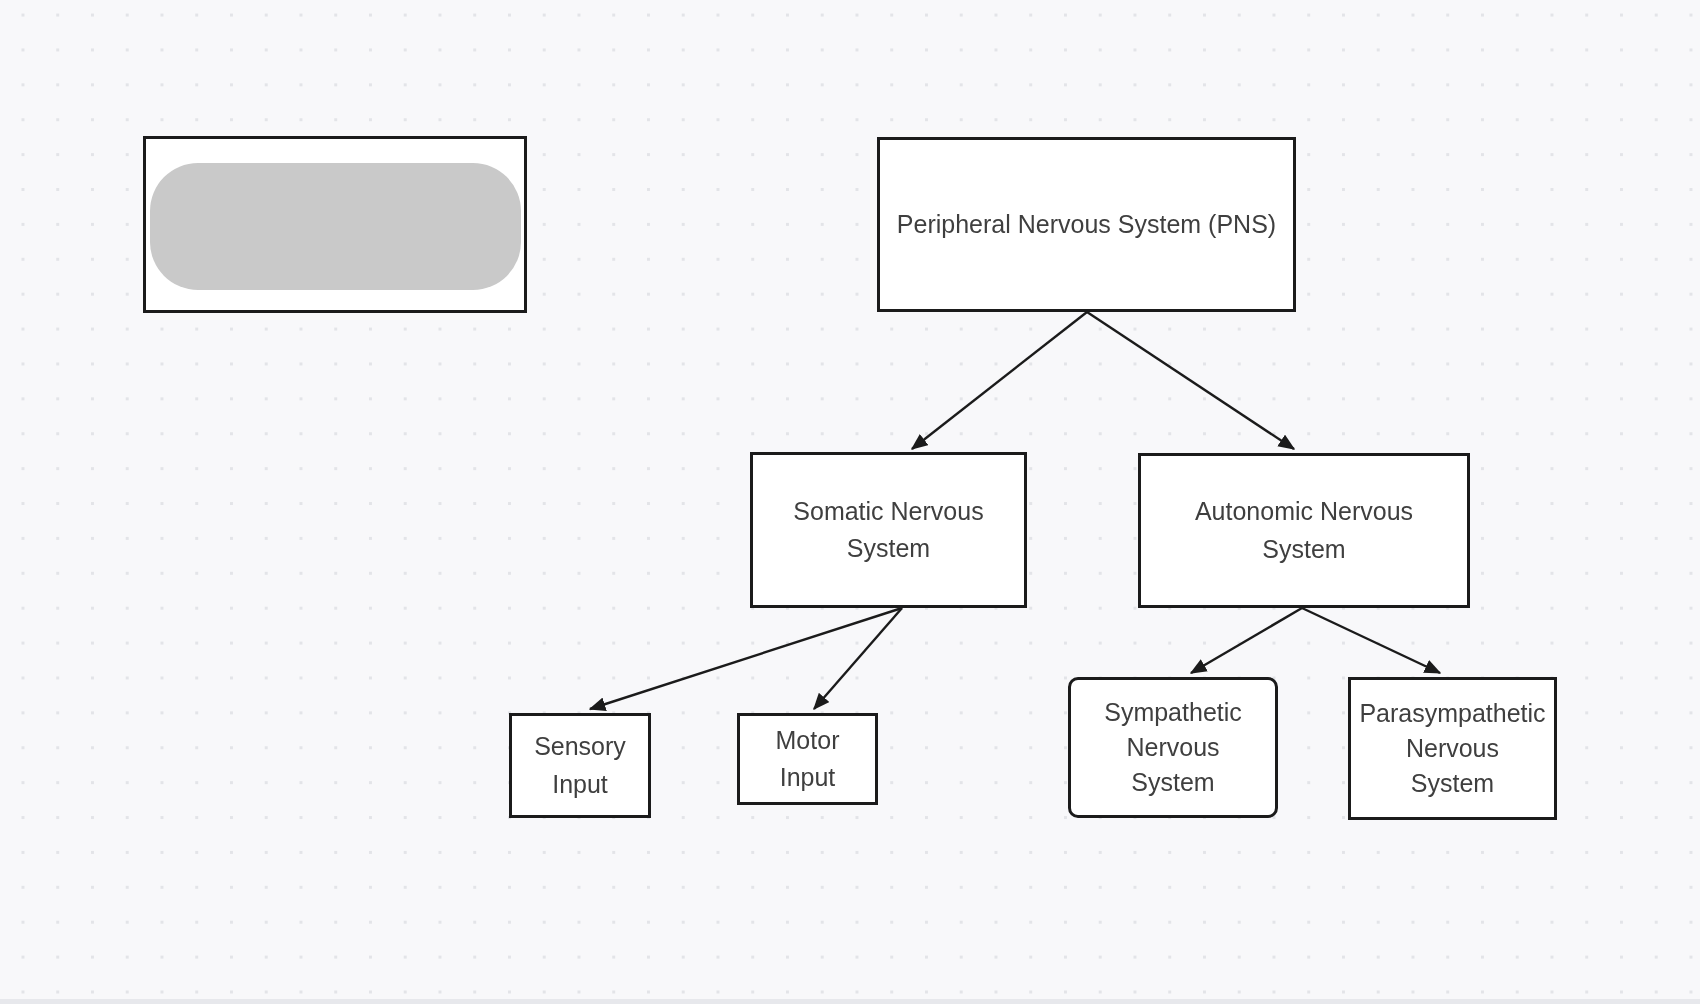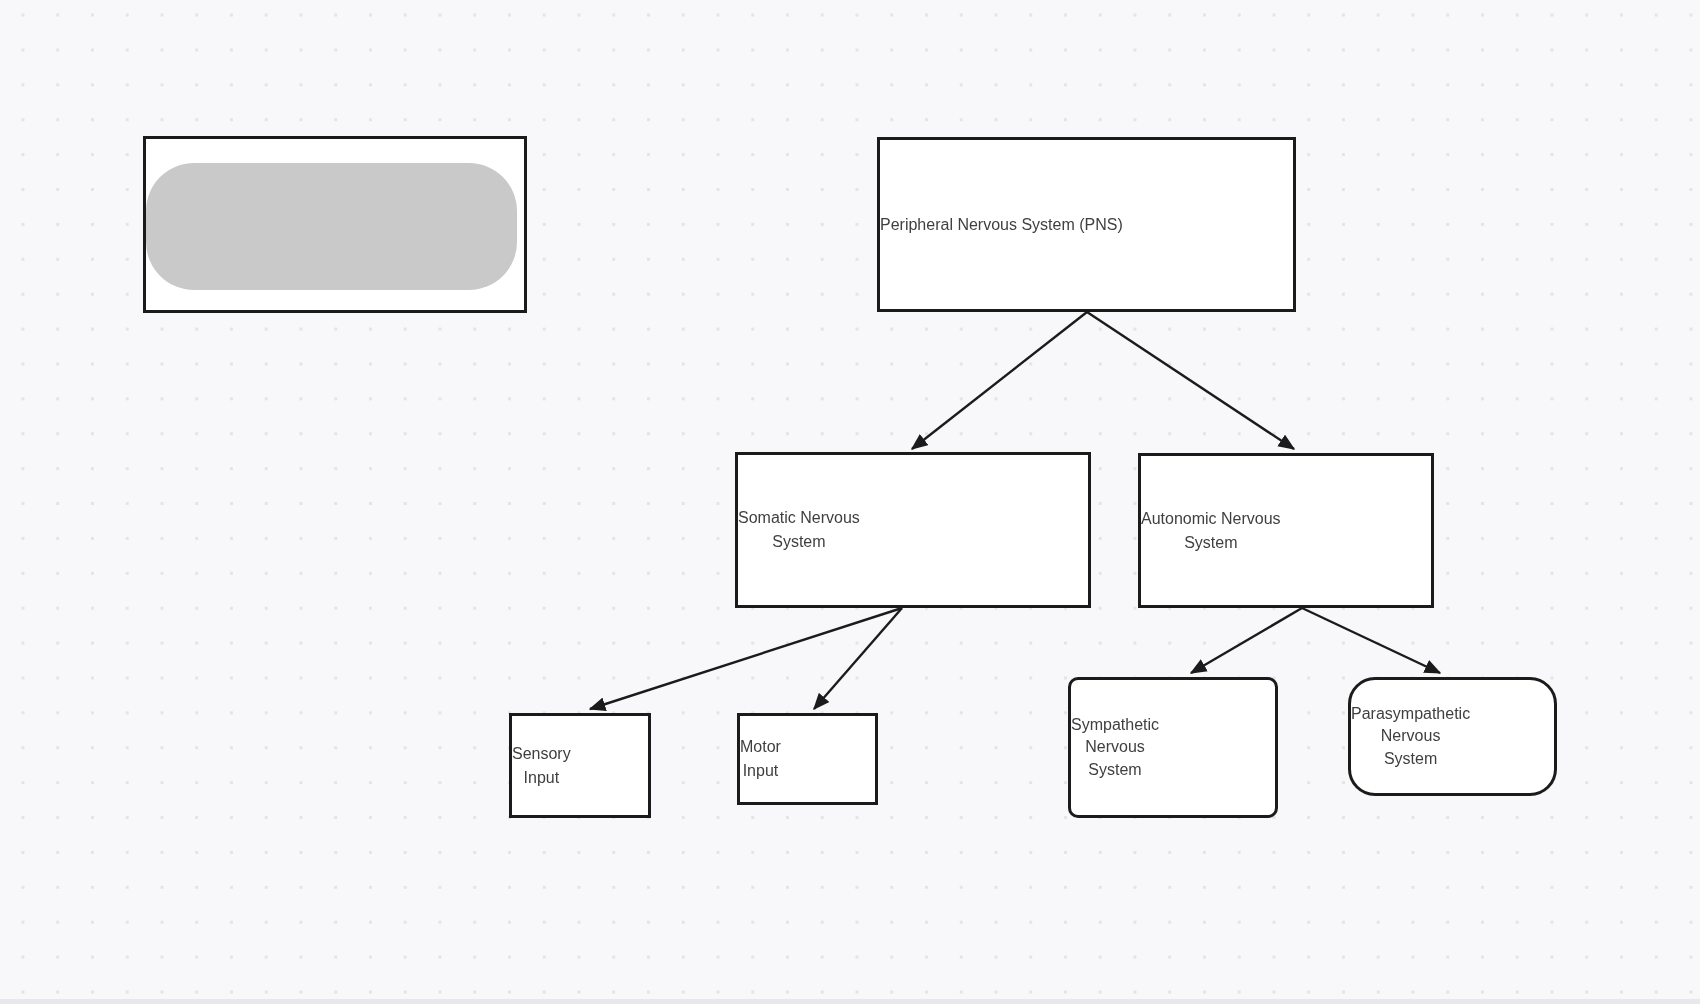--- a/index.html
+++ b/index.html
@@ -26,42 +26,42 @@
     height: 1004px;
     pointer-events: none;
   }
   .node {
     position: absolute;
     box-sizing: border-box;
     background: #ffffff;
     border: 3px solid #1b1b1b;
     display: flex;
     align-items: center;
-    justify-content: flex-start;
+    justify-content: center;
     text-align: center;
     color: #3f3f3f;
-    font-size: 16px;
+    font-size: 25px;
     line-height: 1.5;
   }
   .node .label { white-space: pre-line; }
   .frame   { left: 143px;  top: 136px; width: 384px; height: 177px; }
   .pill {
     width: 371px;
     height: 127px;
     margin-top: 3px;
     background: #c9c9c9;
     border-radius: 48px;
   }
   .pns           { left: 877px;  top: 137px; width: 419px; height: 175px; }
-  .somatic       { left: 735px;  top: 452px; width: 356px; height: 156px; }
-  .autonomic     { left: 1138px; top: 453px; width: 296px; height: 155px; }
+  .somatic       { left: 750px;  top: 452px; width: 277px; height: 156px; }
+  .autonomic     { left: 1138px; top: 453px; width: 332px; height: 155px; }
   .sensory       { left: 509px;  top: 713px; width: 142px; height: 105px; }
   .motor         { left: 737px;  top: 713px; width: 141px; height: 92px; }
   .sympathetic   { left: 1068px; top: 677px; width: 210px; height: 141px; line-height: 1.4; border-radius: 10px; }
-  .parasym       { left: 1348px; top: 677px; width: 209px; height: 119px; line-height: 1.4; border-radius: 27px; }
+  .parasym       { left: 1348px; top: 677px; width: 209px; height: 143px; line-height: 1.4; }
   .hscrollbar {
     position: absolute;
     left: 0;
     bottom: 0;
     width: 1700px;
     height: 5px;
     background: #e7e8ec;
   }
 </style>
 </head>

